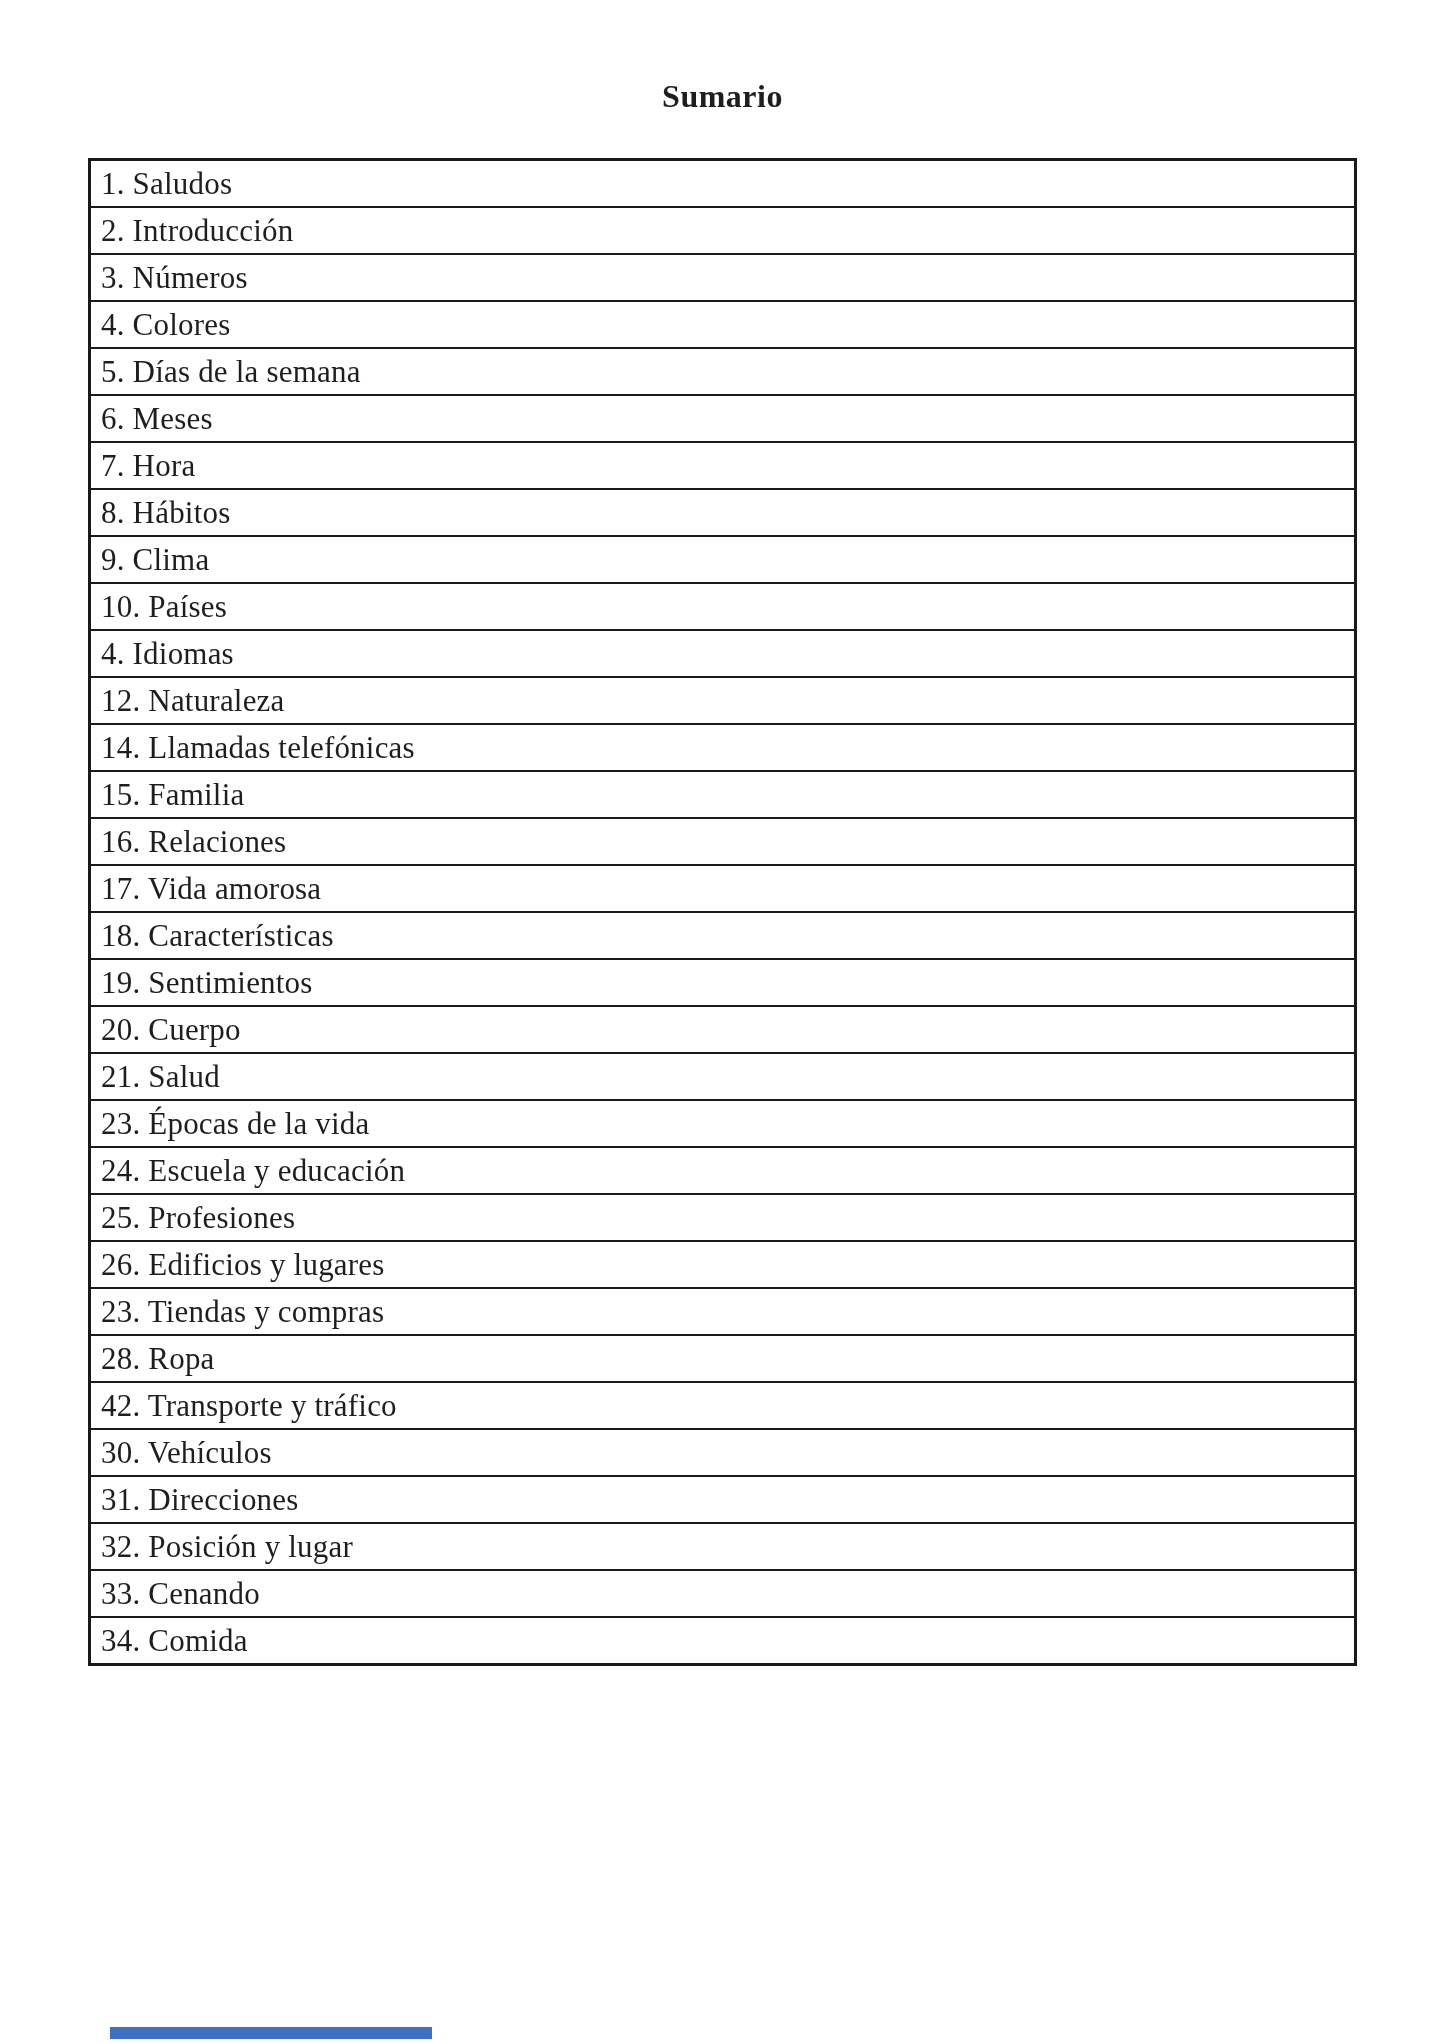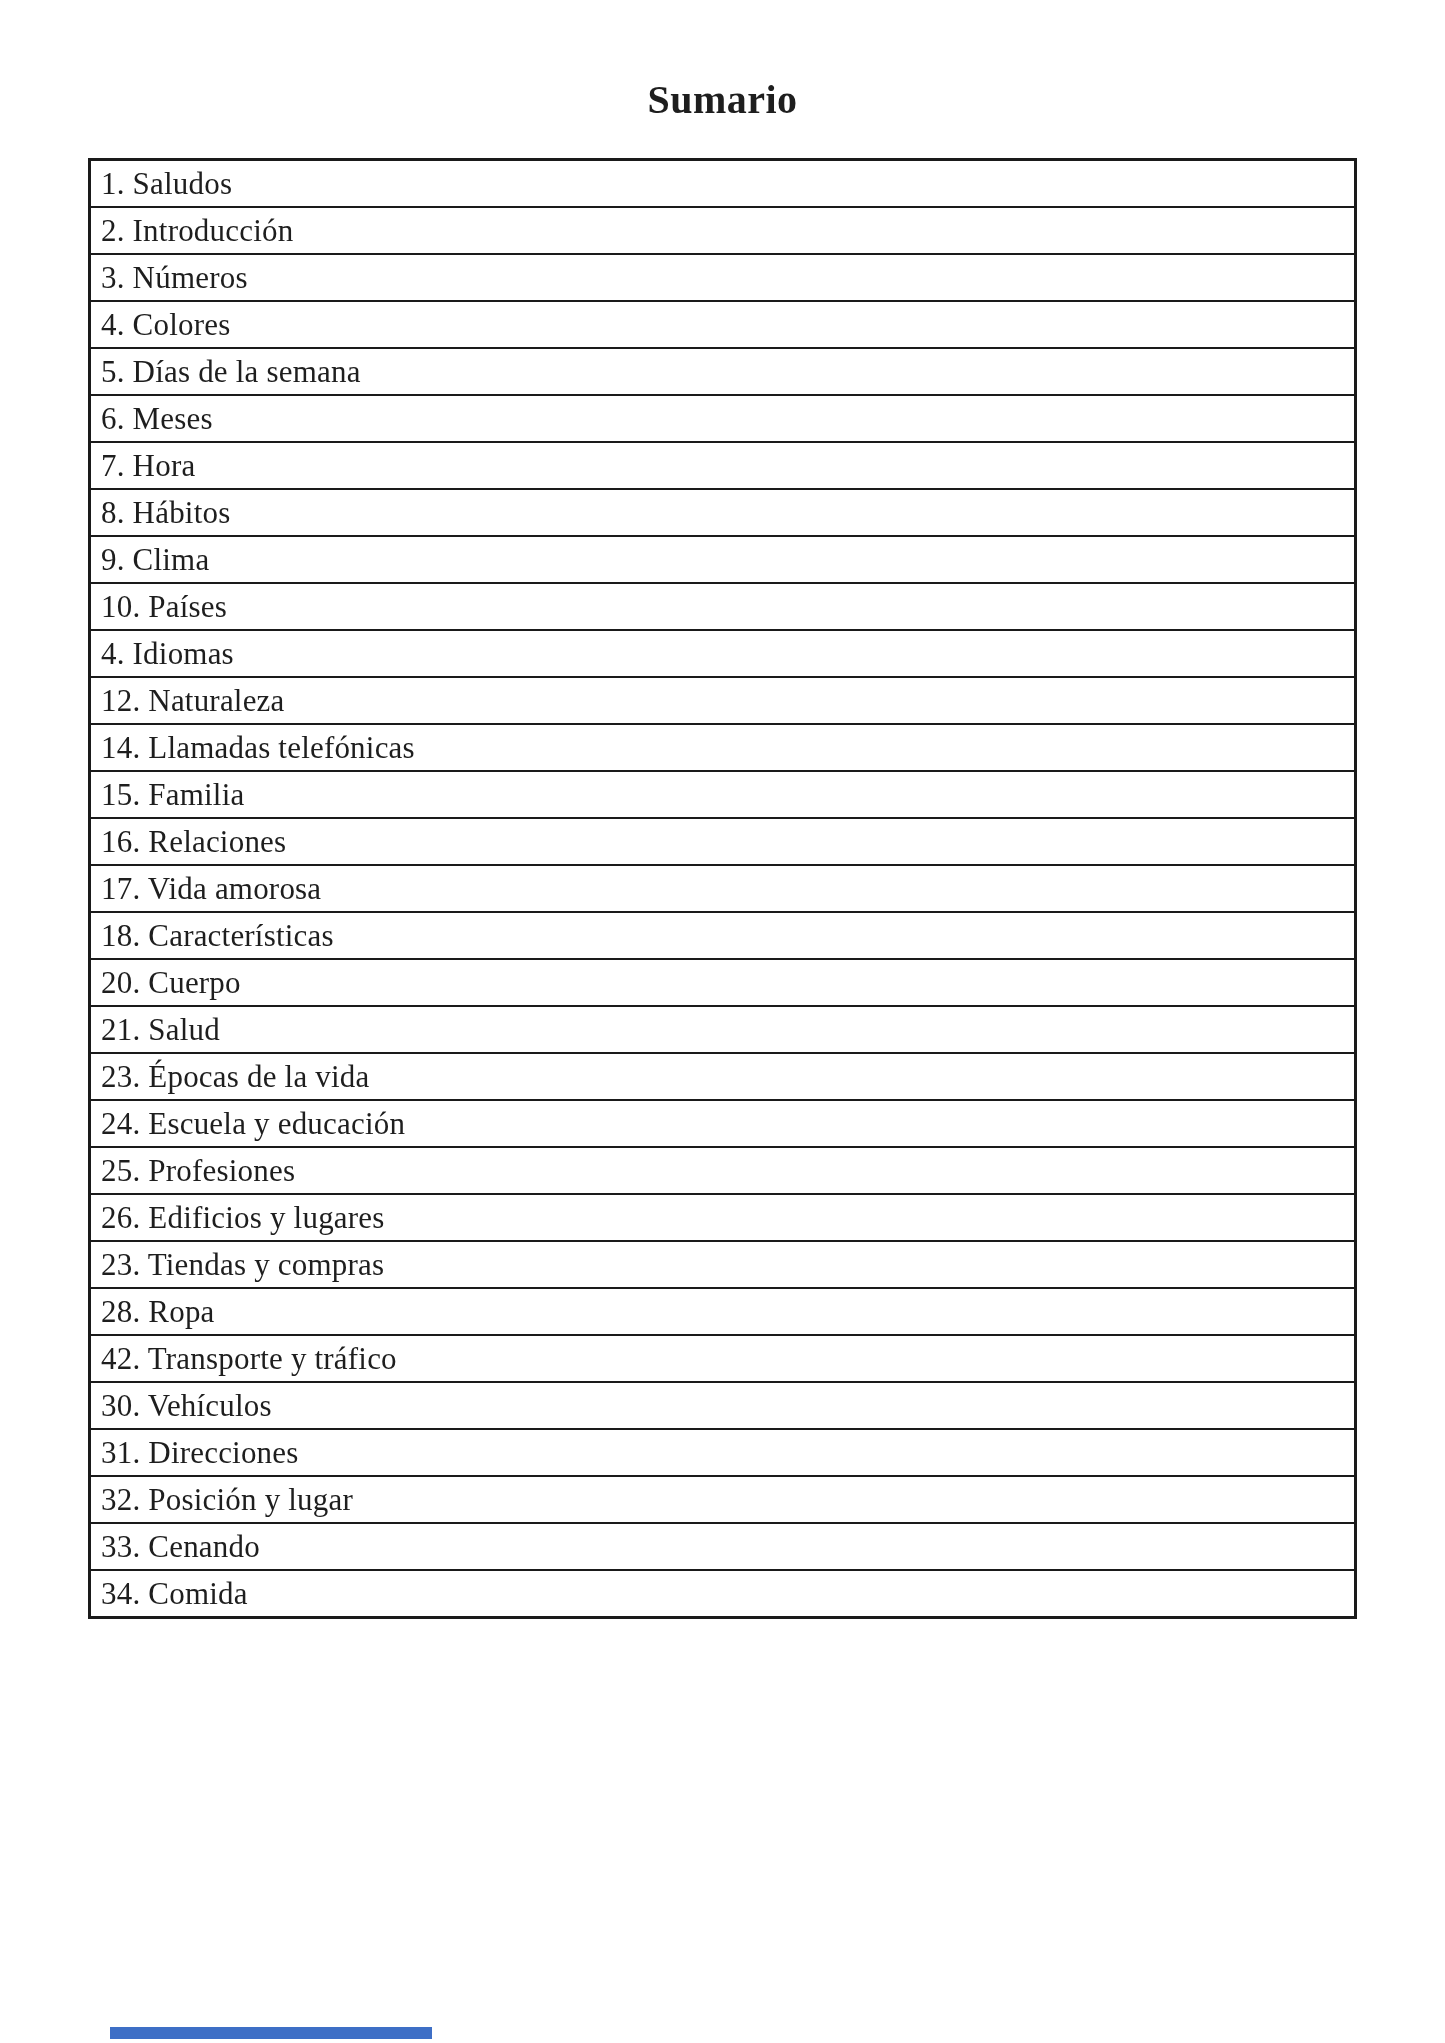--- a/index.html
+++ b/index.html
@@ -16,21 +16,21 @@
     font-family: "Liberation Serif", "DejaVu Serif", serif;
     overflow: hidden;
   }
   .title {
     position: absolute;
     top: 80px;
     left: 0;
     width: 100%;
     margin: 0;
     text-align: center;
-    font-size: 40px;
+    font-size: 32px;
     line-height: 1;
     font-weight: bold;
     letter-spacing: 0.5px;
   }
   .toc-table {
     position: absolute;
     left: 88px;
     top: 158px;
     width: 1269px;
     box-sizing: border-box;
@@ -116,20 +116,23 @@
       <div class="toc-row">
         <span class="toc-text">16. Relaciones</span>
       </div>
       <div class="toc-row">
         <span class="toc-text">17. Vida amorosa</span>
       </div>
       <div class="toc-row">
         <span class="toc-text">18. Características</span>
       </div>
       <div class="toc-row">
+        <span class="toc-text">19. Sentimientos</span>
+      </div>
+      <div class="toc-row">
         <span class="toc-text">20. Cuerpo</span>
       </div>
       <div class="toc-row">
         <span class="toc-text">21. Salud</span>
       </div>
       <div class="toc-row">
         <span class="toc-text">23. Épocas de la vida</span>
       </div>
       <div class="toc-row">
         <span class="toc-text">24. Escuela y educación</span>

